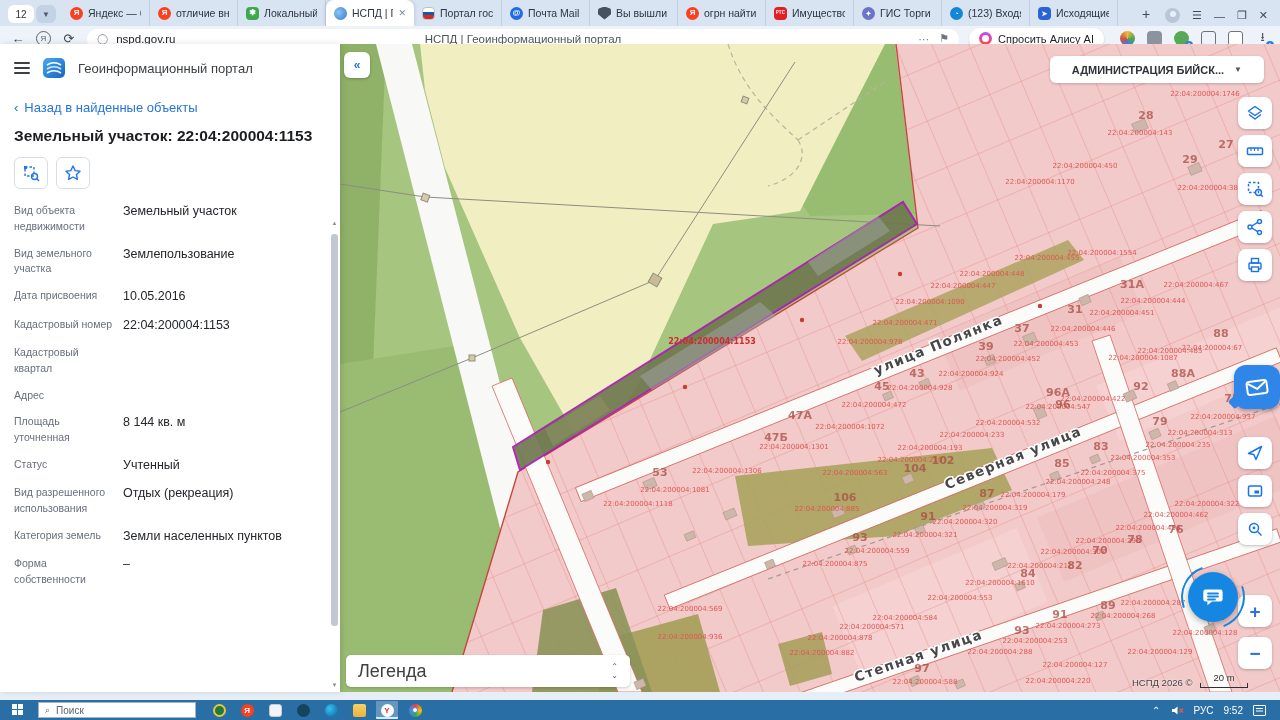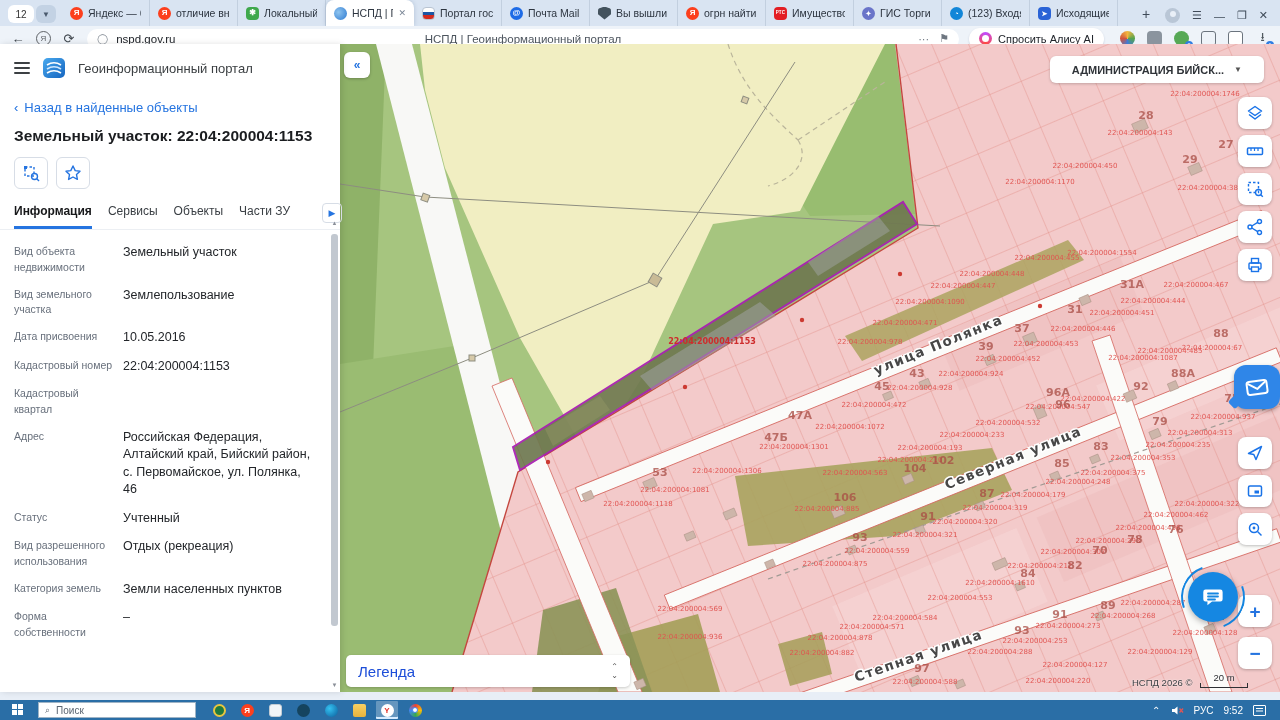--- a/index.html
+++ b/index.html
@@ -95,21 +95,21 @@
   .region-dd .caret{font-size:8px;color:#555}
   .mtool{position:absolute;right:8px;width:34px;height:32px;background:#fff;border-radius:8px;box-shadow:0 1px 3px rgba(0,0,0,.25);display:flex;align-items:center;justify-content:center}
   .mtool svg{display:block}
   .zoombtn{font-size:19px;color:#2574e0;font-weight:bold;line-height:1}
   .post-marker{position:absolute;left:894px;top:321px;width:46px;height:44px;background:#2f86e8;border-radius:12px;box-shadow:0 2px 4px rgba(0,0,0,.3);display:flex;align-items:center;justify-content:center}
   .post-marker:after{content:"";position:absolute;left:-4px;bottom:2px;width:10px;height:10px;background:#2f86e8;transform:rotate(45deg);border-radius:2px}
   .chat-fab{position:absolute;left:848px;top:528px;width:50px;height:50px;border-radius:50%;background:#1587e2;box-shadow:0 2px 6px rgba(0,0,0,.3);display:flex;align-items:center;justify-content:center}
   .fab-arc{position:absolute;width:64px;height:64px;left:841px;top:521px;border-radius:50%;border:2px solid transparent;border-left-color:#1587e2;transform:rotate(25deg)}
   .fab-arc.r{transform:rotate(205deg)}
   .legend{position:absolute;left:6px;top:611px;width:284px;height:32px;background:#fff;border-radius:5px;box-shadow:0 1px 3px rgba(0,0,0,.2);display:flex;align-items:center;justify-content:space-between;padding:0 12px}
-  .legend .ltxt{font-size:15px;color:#1d4ed8}
+  .legend .ltxt{font-size:18px;color:#404040}
   .legend .lchev{display:flex;flex-direction:column;gap:1px;color:#555;font-size:8px;line-height:.9}
   .attrib{position:absolute;left:792px;top:633px;font-size:9.5px;color:#3c3f43;text-shadow:0 0 2px #fff}
   .scalebar{position:absolute;left:860px;top:628px;width:48px}
   .scalebar .stxt{font-size:9.5px;color:#2d2f33;text-align:center;text-shadow:0 0 2px #fff}
   .scalebar .sbar{height:5px;border-left:1px solid #2d2f33;border-right:1px solid #2d2f33;border-bottom:1px solid #2d2f33}
 
   
   .taskbar{position:absolute;left:0;top:700px;width:1280px;height:20px;background:#2a6ea6;display:flex;align-items:center;padding:0 6px;gap:8px}
   .winlogo{width:12px;height:12px;display:grid;grid-template-columns:5px 5px;grid-template-rows:5px 5px;gap:1px;margin:0 6px}
   .winlogo i{background:#fff}
@@ -270,28 +270,20 @@
             <circle cx="12.5" cy="12.5" r="3" fill="none" stroke="#2574e0" stroke-width="1.4"></circle>
             <line x1="14.8" y1="14.8" x2="17" y2="17" stroke="#2574e0" stroke-width="1.4"></line>
           </svg>
         </div>
         <div class="icobtn">
           <svg width="18" height="18" viewBox="0 0 18 18">
             <path d="M9 2 L11.2 6.6 L16 7.2 L12.5 10.6 L13.4 15.4 L9 13 L4.6 15.4 L5.5 10.6 L2 7.2 L6.8 6.6 Z" fill="none" stroke="#2574e0" stroke-width="1.4" stroke-linejoin="round"></path>
           </svg>
         </div>
       </div>
-      <div class="ptabs" id="ptabs">
-          <span class="ptab active">Информация</span>
-          <span class="ptab">Сервисы</span>
-          <span class="ptab">Объекты</span>
-          <span class="ptab">Части ЗУ</span>
-          <span class="ptab cut">Состав</span>
-          <span class="ptab-more">▶</span>
-        </div>
       <div class="fields" id="fields">
           <div class="field">
             <div class="lbl">Вид объекта недвижимости</div>
             <div class="val">Земельный участок</div>
           </div>
           <div class="field">
             <div class="lbl">Вид земельного участка</div>
             <div class="val">Землепользование</div>
           </div>
           <div class="field">
@@ -300,21 +292,24 @@
           </div>
           <div class="field">
             <div class="lbl">Кадастровый номер</div>
             <div class="val">22:04:200004:1153</div>
           </div>
           <div class="field">
             <div class="lbl">Кадастровый квартал</div>
           </div>
           <div class="field">
             <div class="lbl">Адрес</div>
-            <div class="val">Российская Федерация, Алтайский край, Бийский район, с. Первомайское, ул. Полянка, 46</div>
+          </div>
+          <div class="field">
+            <div class="lbl">Площадь уточненная</div>
+            <div class="val">8 144 кв. м</div>
           </div>
           <div class="field">
             <div class="lbl">Статус</div>
             <div class="val">Учтенный</div>
           </div>
           <div class="field">
             <div class="lbl">Вид разрешенного использования</div>
             <div class="val">Отдых (рекреация)</div>
           </div>
           <div class="field">

